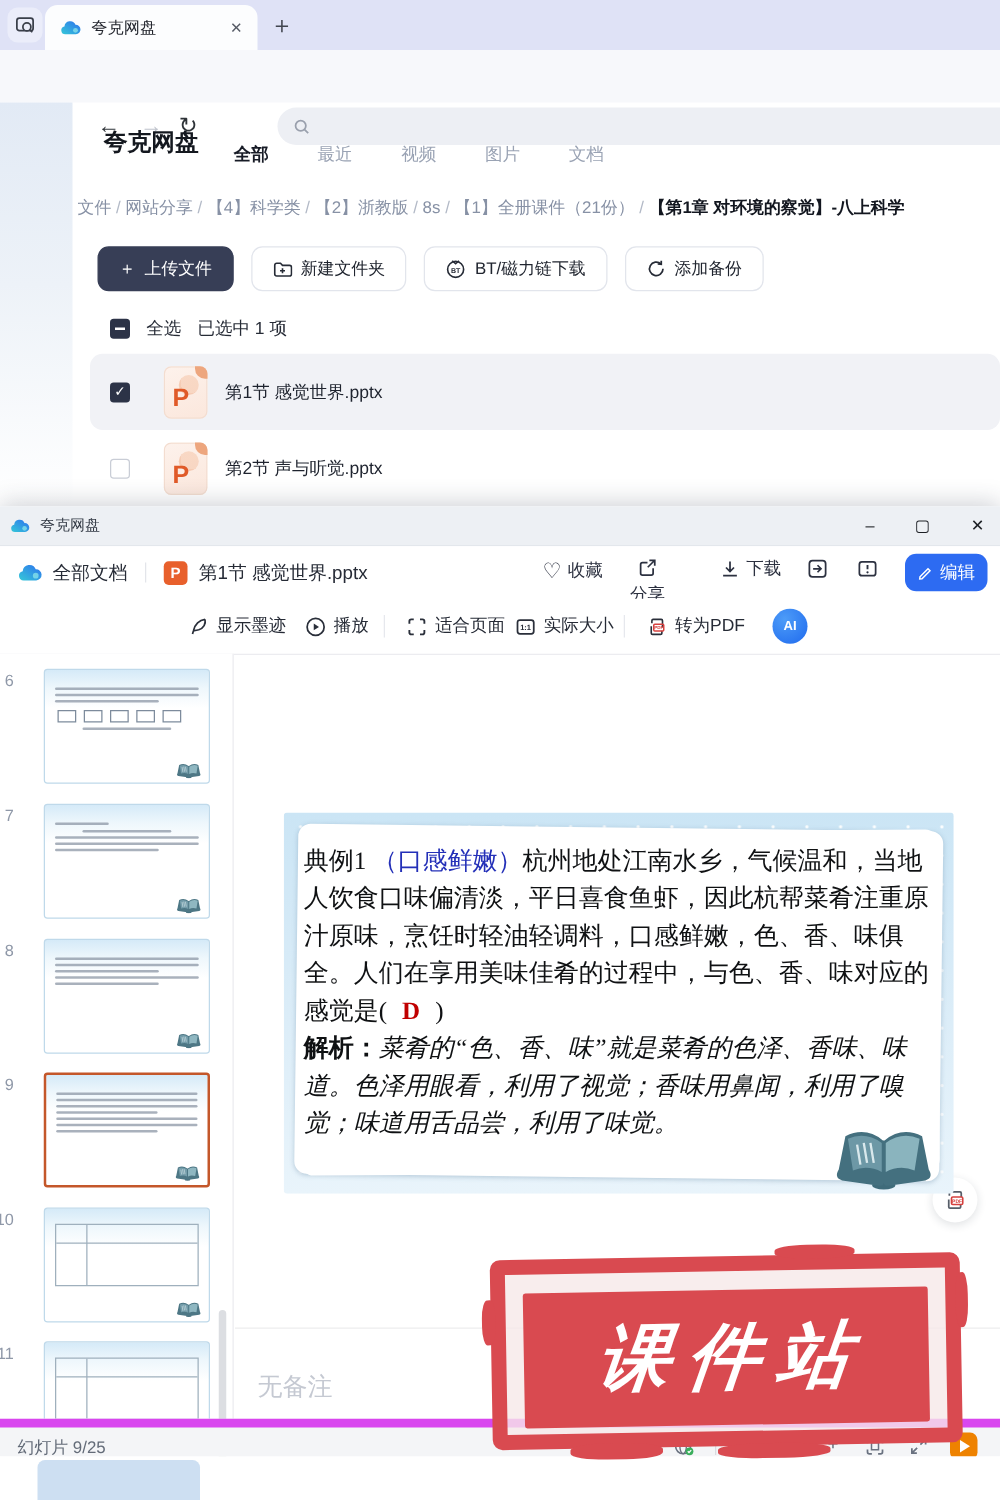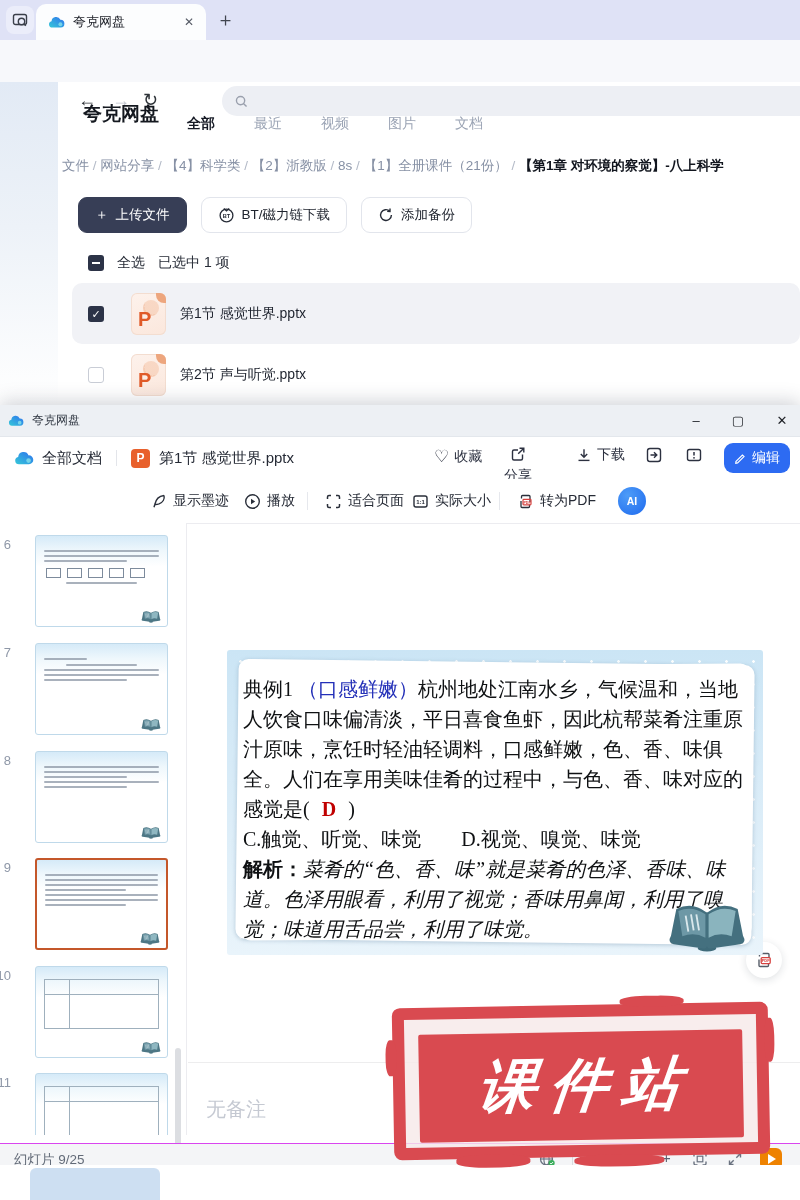--- a/index.html
+++ b/index.html
@@ -117,21 +117,21 @@
   .cite { color:#2430b8; }
   .ans { color:#c00000; font-weight:700; margin:0 12px; }
   .ana-label { font-weight:800; }
   .ana { font-style:italic; }
   .book-big { position:absolute; right:10px; bottom:2px; width:92px; height:56px; }
 
   .notes-div { position:absolute; left:188px; top:657px; width:612px; height:1px; background:#ededee; }
   .notes-label { position:absolute; left:206px; top:691px; font-size:20px; color:#c5c9d2; }
 
   .statusbar { position:absolute; left:0; top:730px; width:800px; height:30px; background:#f4f5f7;
-    border-top:1px solid #d946ef;margin-top:8px; }
+    border-top:7px solid #d946ef; }
   .sb-left { position:absolute; left:14px; top:7px; font-size:13.5px; color:#636b78; }
   .sb-ico { position:absolute; top:7px; }
   .sb-sep { position:absolute; left:572px; top:8px; width:1px; height:14px; background:#d9dbdf; }
   .sb-glyph { position:absolute; top:5px; font-size:15px; color:#5a6170; }
   .zoom-label { position:absolute; left:604px; top:8px; width:44px; text-align:center; font-size:13px; color:#5a6170; }
   .play-btn { position:absolute; left:760px; top:4px; width:22px; height:22px; border-radius:6px; background:#ee8200; }
   .play-btn::after { content:""; position:absolute; left:8px; top:6px; border-left:8px solid #fff;
     border-top:5px solid transparent; border-bottom:5px solid transparent; }
 
   
@@ -226,20 +226,27 @@
     <span class="crumb">8s</span>
     <span class="crumb">【1】全册课件（21份）</span>
     <span class="crumb-current">【第1章 对环境的察觉】-八上科学</span>
   </div>
   <div class="btn-row">
     <div class="btn primary">
       <span>＋</span>
       <span>上传文件</span>
     </div>
     <div class="btn">
+      <svg class="ic" width="16" height="15" viewBox="0 0 16 15">
+        <path d="M1.8 4.2 q0-1.6 1.6-1.6 h3 l1.6 1.7 h5.6 q1.6 0 1.6 1.6 v5.3 q0 1.6-1.6 1.6 h-10.2 q-1.6 0-1.6-1.6 z" fill="none" stroke="#262b36" stroke-width="1.3"></path>
+        <path d="M8 6.6 v4 M6 8.6 h4" stroke="#262b36" stroke-width="1.3"></path>
+      </svg>
+      <span>新建文件夹</span>
+    </div>
+    <div class="btn">
       <svg class="ic" width="17" height="16" viewBox="0 0 17 16">
         <circle cx="8.5" cy="8.5" r="6.4" fill="none" stroke="#262b36" stroke-width="1.3"></circle>
         <path d="M5.8 1.6 L8.5 4 L11.2 1.6" fill="none" stroke="#262b36" stroke-width="1.3"></path>
         <text x="8.5" y="11" font-size="5.6" font-weight="bold" text-anchor="middle" fill="#262b36">BT</text>
       </svg>
       <span>BT/磁力链下载</span>
     </div>
     <div class="btn">
       <svg class="ic" width="16" height="16" viewBox="0 0 16 16">
         <path d="M13.4 8 a5.4 5.4 0 1 1 -1.7-3.9" fill="none" stroke="#262b36" stroke-width="1.4"></path>
@@ -487,21 +494,20 @@
         <rect x="7.2" y="7.6" width="9" height="6" rx="1" fill="#fff" stroke="#d6413f" stroke-width="1.3"></rect>
         <text x="11.7" y="12.2" font-size="4" font-weight="bold" text-anchor="middle" fill="#d6413f">PDF</text>
       </svg>
     </div>
 
     <div class="slide" style="top:245px;">
       <div class="paper-b"></div>
       <div class="paper"></div>
       <div class="slide-text">
         <span>典例1 </span><span class="cite">（口感鲜嫩）</span><span>杭州地处江南水乡，气候温和，当地人饮食口味偏清淡，平日喜食鱼虾，因此杭帮菜肴注重原汁原味，烹饪时轻油轻调料，口感鲜嫩，色、香、味俱全。人们在享用美味佳肴的过程中，与色、香、味对应的感觉是(</span><span class="ans">D</span><span>)</span>
-        <p>C.触觉、听觉、味觉　　D.视觉、嗅觉、味觉</p>
         <p><span class="ana-label">解析：</span><span class="ana">菜肴的“色、香、味”就是菜肴的色泽、香味、味道。色泽用眼看，利用了视觉；香味用鼻闻，利用了嗅觉；味道用舌品尝，利用了味觉。</span></p>
       </div>
       <svg class="book-big" viewBox="0 0 64 42">
           <use href="#book"></use>
         </svg>
     </div>
 
     <div class="notes-div"></div>
     <div class="notes-label">无备注</div>
   </div>

